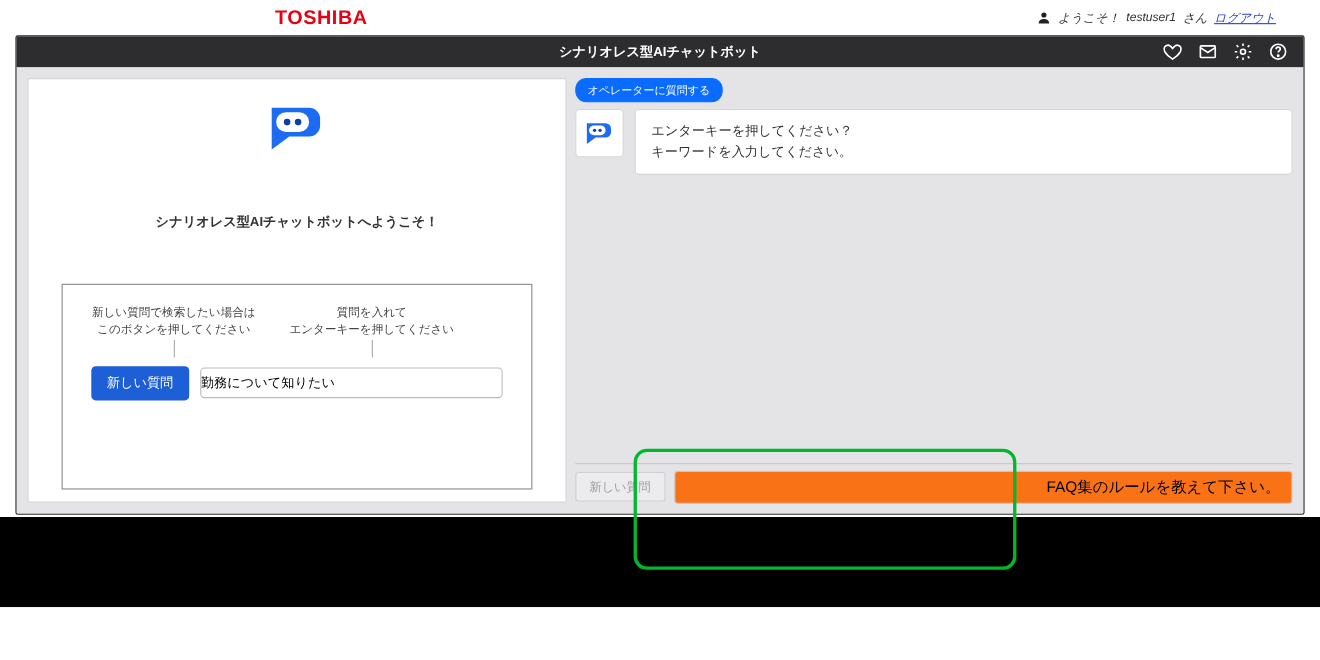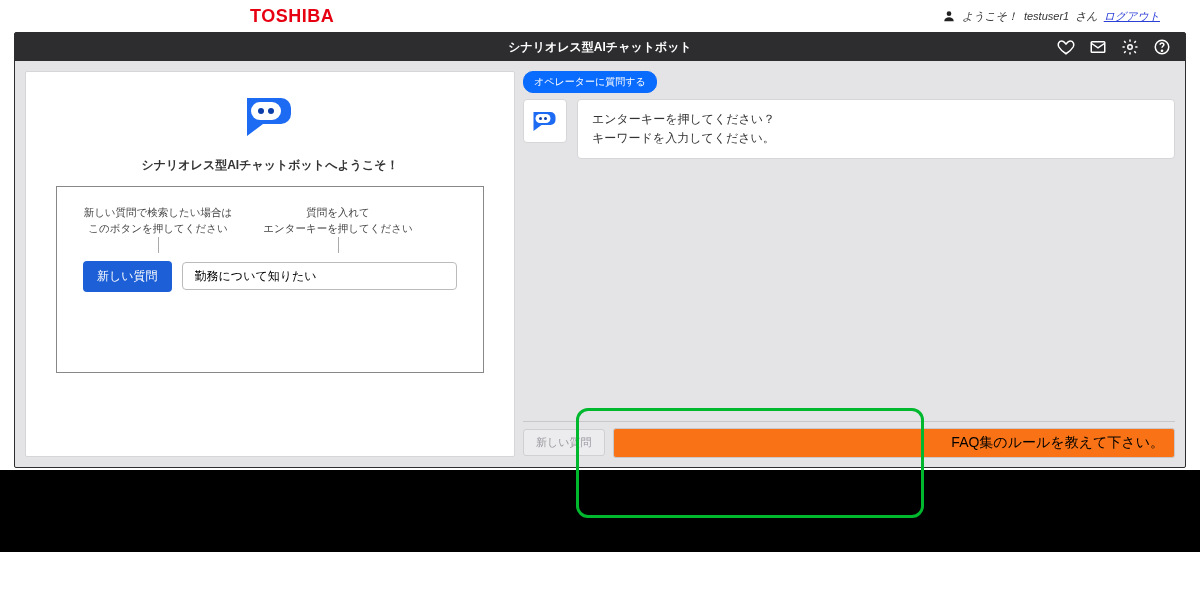--- a/index.html
+++ b/index.html
@@ -17,32 +17,32 @@
   .app-frame { margin: 0 14px; border: 1px solid #2d2d2f; border-radius: 2px; background: #e4e4e6; height: 436px; display: flex; flex-direction: column; }
   .app-titlebar { height: 28px; background: #2d2d2f; color: #fff; display: flex; align-items: center; position: relative; }
   .app-titlebar .title { position:absolute; left:50%; transform:translateX(-50%); font-size: 12px; font-weight: 600; }
   .app-titlebar .tools { margin-left:auto; display:flex; gap:14px; padding-right:14px; }
   .app-titlebar .tools .tool { cursor:pointer; display:flex; align-items:center; }
   .app-titlebar .tools svg { display:block; }
 
   .app-body { flex:1; display:flex; min-height:0; }
 
   
-  .left-panel { width: 490px; margin: 10px 4px 10px 10px; background:#fff; border:1px solid #d6d6d8; border-radius:2px; padding: 16px 30px; display:flex; flex-direction:column; align-items:center; }
+  .left-panel { width: 490px; margin: 10px 4px 10px 10px; background:#fff; border:1px solid #d6d6d8; border-radius:2px; padding: 16px 30px; display:flex; flex-direction:column; align-items:center;gap:36px; }
   .bot-logo { margin-top: 4px; }
   .welcome-text { margin-top: 14px; font-size: 12px; font-weight:700; text-align:center; }
   .kw-box { margin-top: 12px; border:1px solid #888; width: 100%; }
   .kw-title { background:#2d2d2f; color:#fff; text-align:center; padding:4px 0; font-size:12px; font-weight:600; }
   .kw-body { padding: 18px 26px 80px; }
   .hints { display:flex; gap: 30px; font-size:10.5px; color:#444; line-height:1.5; }
   .hint { text-align:center; position:relative; }
   .hint .stem { position:absolute; left:50%; top:100%; width:1px; height:16px; background:#aaa; }
   .kw-controls { margin-top: 24px; display:flex; gap:10px; align-items:center; }
   .btn-primary { background:#1d5fd6; color:#fff; border:none; border-radius:4px; padding:7px 14px; font-size:12px; cursor:pointer; }
-  .kw-input { flex:1; border:1px solid #bbb; border-radius:4px; padding:6px 12px; font-size:12px; }
+  .kw-input { flex:1; border:1px solid #bbb; border-radius:4px; padding:6px 0; font-size:12px; }
 
   
   .right-panel { flex:1; margin: 10px 10px 10px 4px; display:flex; flex-direction:column; min-height:0; }
   .operator-pill { align-self:flex-start; background:#0a6bff; color:#fff; font-size:10px; padding:3px 10px; border-radius:10px; border:1px solid #0a6bff; cursor:pointer; margin-bottom:6px; }
   .chat-scroll { flex:1; overflow:auto; }
   .msg-row { display:flex; gap:10px; }
   .avatar-sq { width:44px; height:44px; background:#fff; border:1px solid #d6d6d8; border-radius:4px; display:flex; align-items:center; justify-content:center; }
   .bubble { background:#fff; border:1px solid #d6d6d8; border-radius:4px; padding:10px 14px; font-size:12px; line-height:1.6; flex:1; }
 
   .chat-input-row { height:36px; display:flex; gap:8px; align-items:center; border-top:1px solid #c8c8ca; padding-top:6px; margin-top:6px; }

